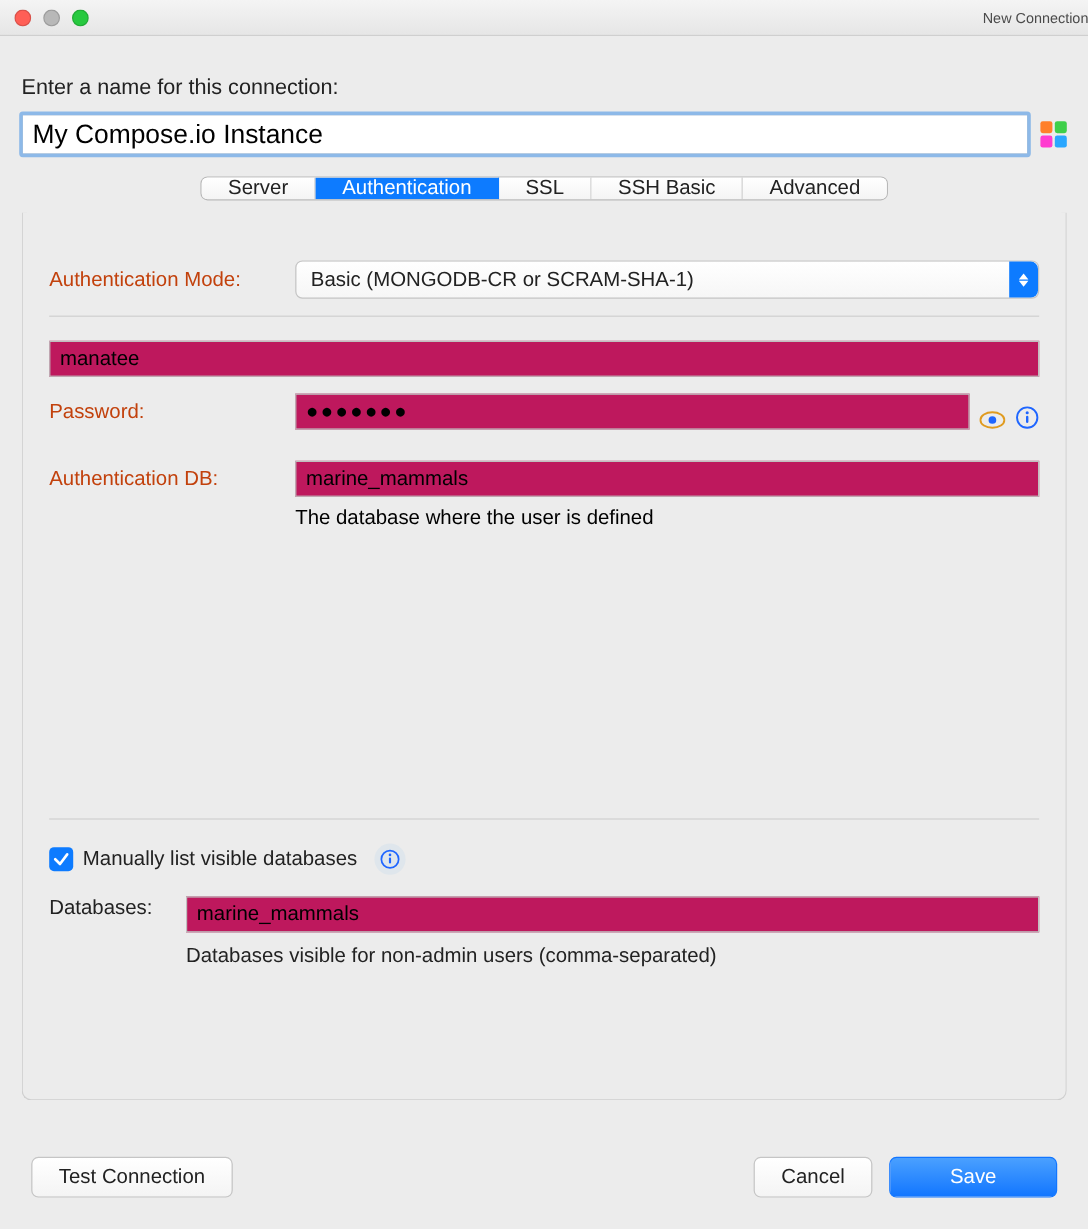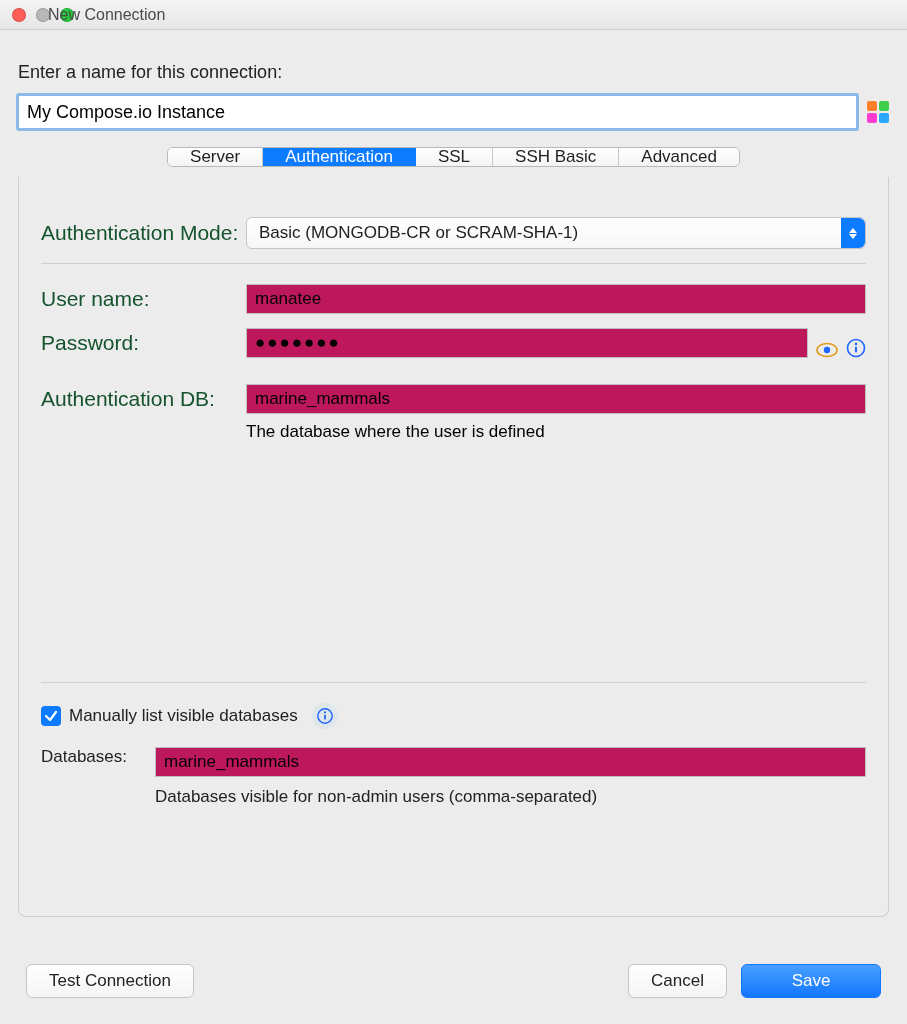--- a/index.html
+++ b/index.html
@@ -26,31 +26,31 @@
     display:flex; gap:10px; margin-left:12px;
   }
   .tl {
     width:14px; height:14px; border-radius:50%;
     border:1px solid rgba(0,0,0,.15);
   }
   .tl.red{background:#ff5f56;}
   .tl.yellow{background:#b8b8b8;}
   .tl.green{background:#27c93f;}
   .titlebar .title {
-    position:absolute; left:0; right:0; text-align:left;
-    font-size:16px; color:#4a4a4a;padding-left:48px;
+    position:absolute; left:0; right:0; text-align:right;
+    font-size:12px; color:#4a4a4a;padding-left:48px;
   }
   
   .topsection { padding: 18px 18px 10px 18px; }
   .prompt { font-size:18px; margin: 14px 0 12px 0; }
   .namerow { display:flex; align-items:center; gap:10px; }
   .name-input {
     flex:1;
     height:34px;
-    font-size:18px;
+    font-size:22px;
     padding: 4px 8px;
     border:1px solid #bfbfbf;
     border-radius:1px;
     background:#fff;
     outline: 3px solid #8db9e8;
     outline-offset: -1px;
   }
   .color-icon {
     width:22px; height:22px;
     display:grid; grid-template-columns:repeat(2,1fr); grid-template-rows:repeat(2,1fr);
@@ -87,22 +87,22 @@
     padding: 40px 22px 28px 22px;
     min-height: 740px;
     position:relative;
   }
   .row {
     display:flex; align-items:center;
     margin-bottom:14px;
   }
   .lbl {
     width: 205px;
-    font-size:21px;
-    color:#14532d;
+    font-size:17px;
+    color:#c2410c;
   }
   .fieldwrap { flex:1; display:flex; align-items:flex-end; gap:8px; }
   .textinput {
     flex:1;
     height:30px;
     font-size:17px;
     padding: 3px 8px;
     border:1px solid #bfbfbf;
     background:#be185d;
   }
@@ -229,21 +229,20 @@
       <div class="select">
         <span>Basic (MONGODB-CR or SCRAM-SHA-1)</span>
         <div class="arrows"></div>
       </div>
     </div>
   </div>
 
   <hr class="hr">
 
   <div class="row">
-    <div class="lbl">User name:</div>
     <div class="fieldwrap">
       <input class="textinput" type="text" value="manatee" style="">
     </div>
   </div>
 
   <div class="row">
     <div class="lbl">Password:</div>
     <div class="fieldwrap">
       <input class="textinput" type="text" style="letter-spacing: 2px;" value="●●●●●●●">
       <span class="eye-icon">

